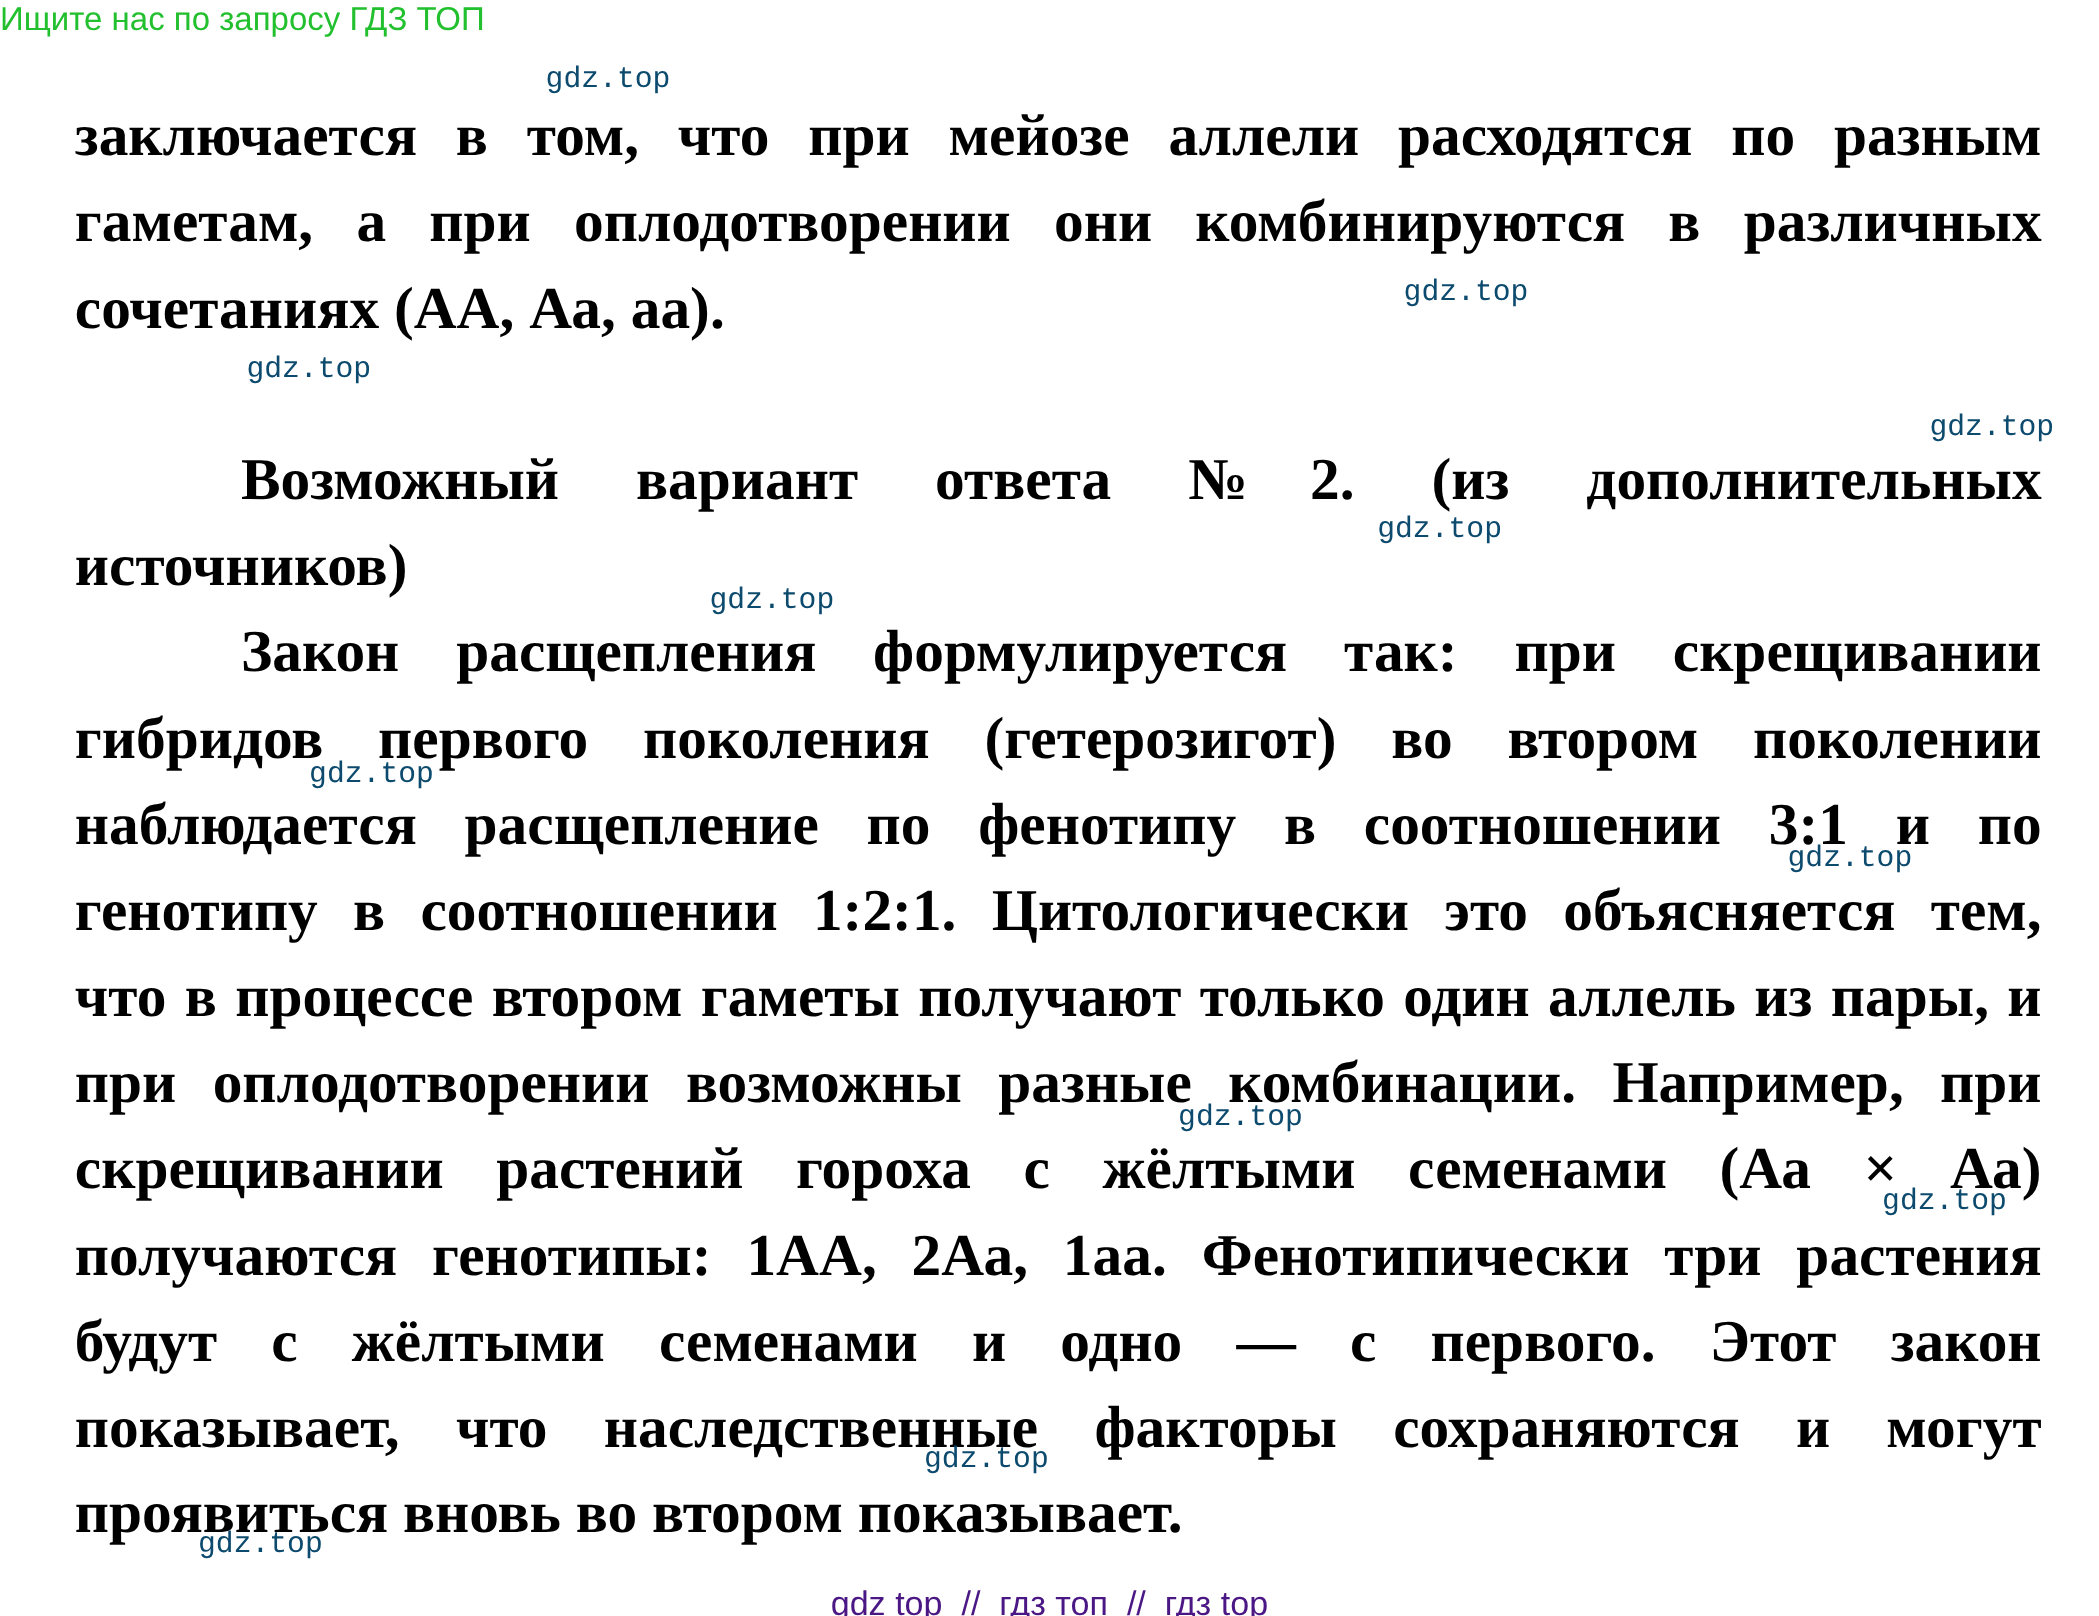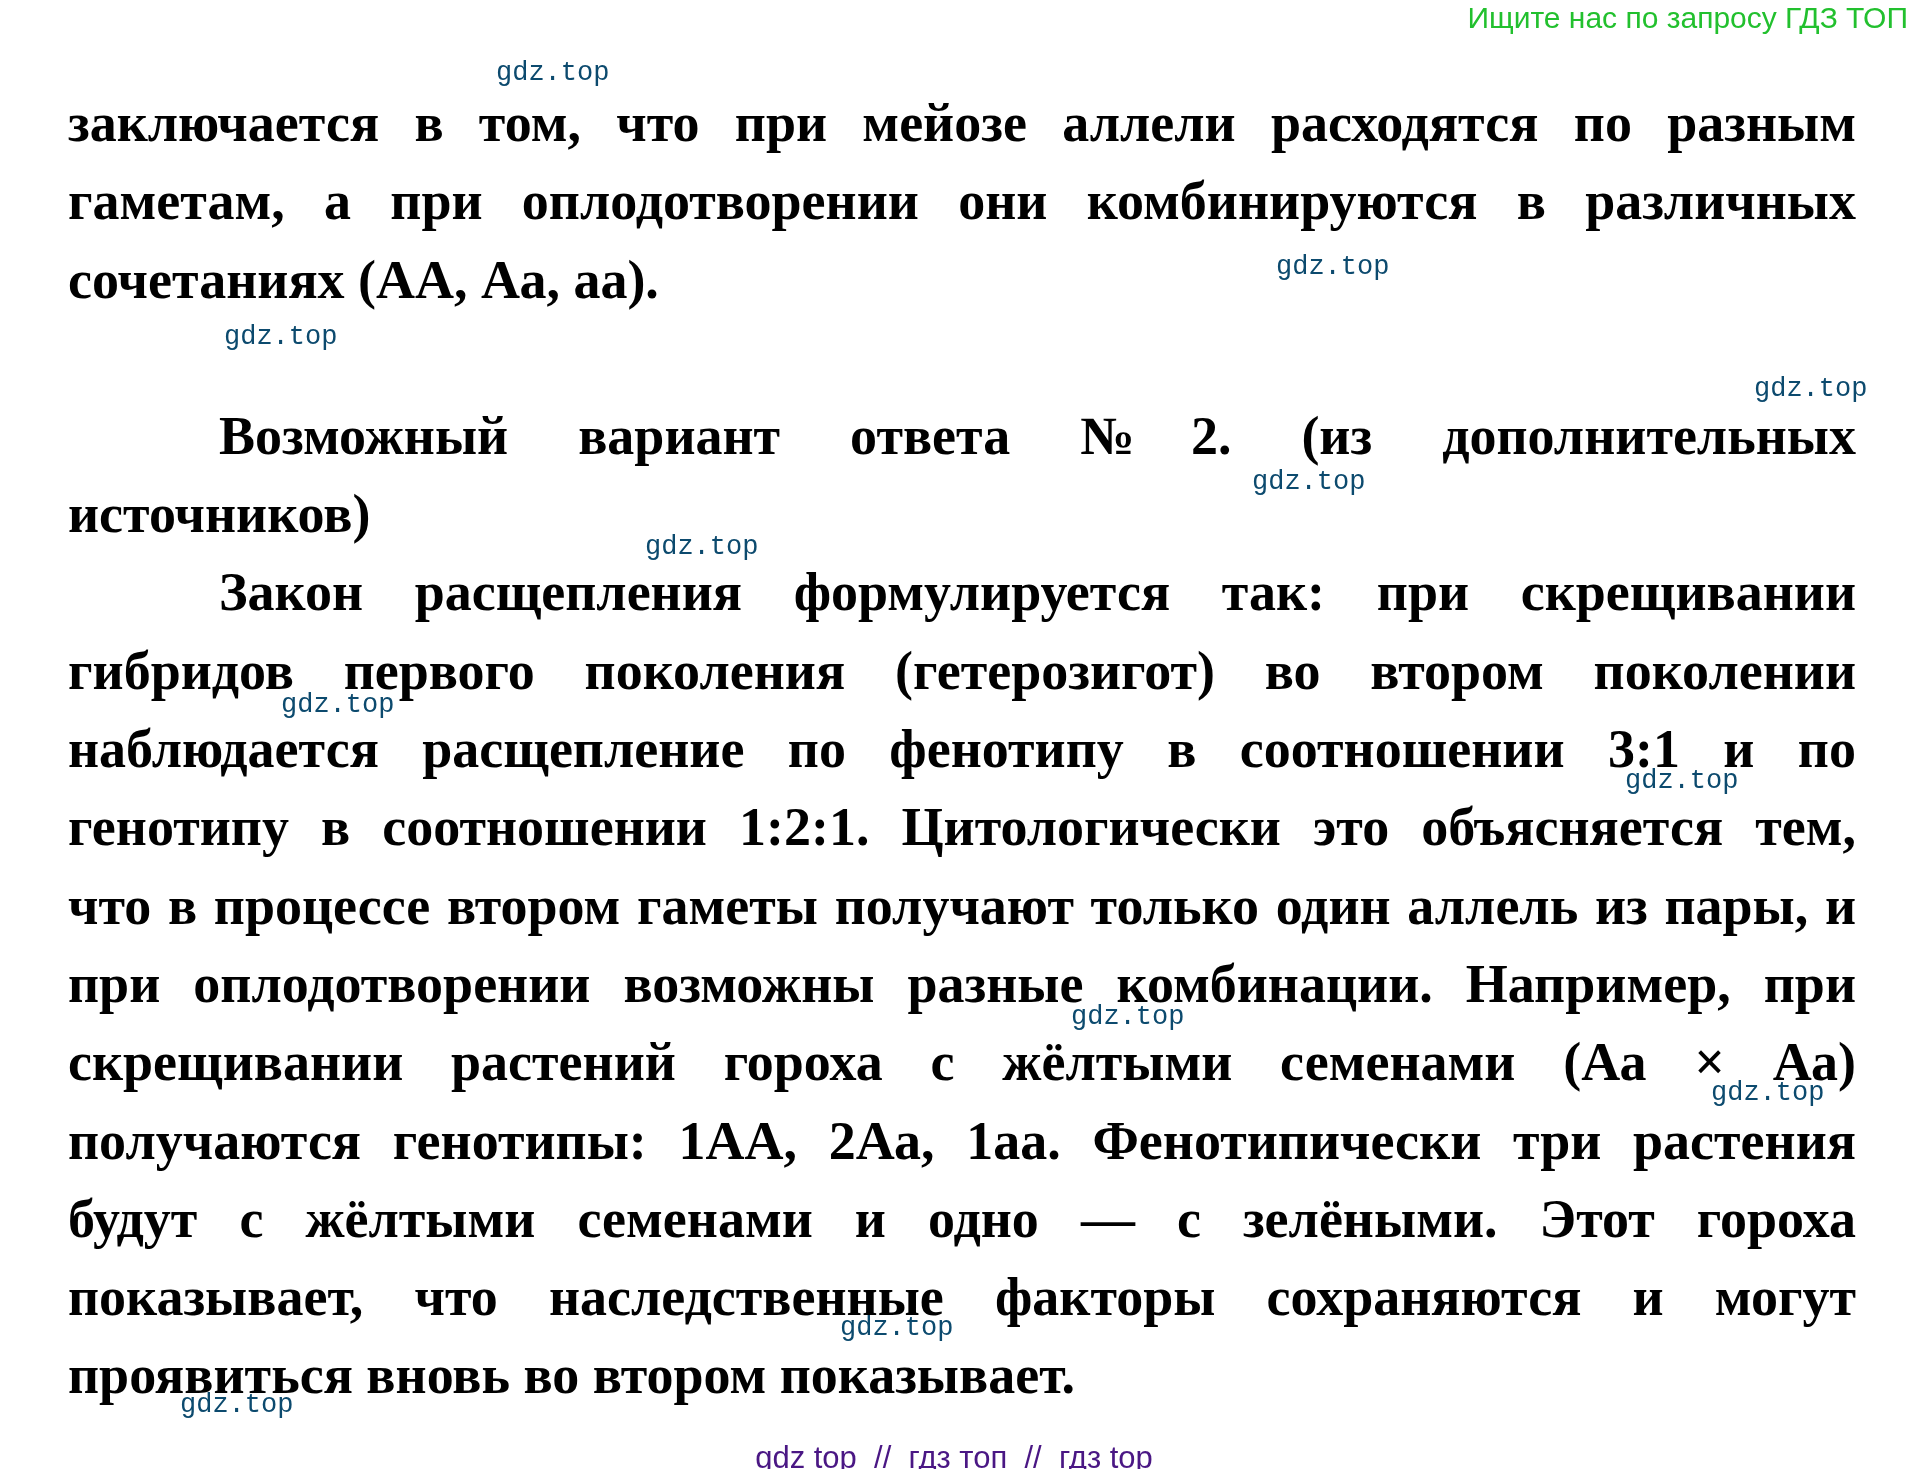--- a/index.html
+++ b/index.html
@@ -1,19 +1,19 @@
 <!DOCTYPE html>
 <html><head>
 <meta charset="utf-8">
 <style>
   html, body { margin: 0; padding: 0; background: #ffffff; }
   body { width: 1908px; height: 1469px; position: relative; overflow: hidden; }
   .top-banner {
     position: absolute; left: 0; top: 0; width: 1908px; height: 40px;
-    text-align: right; color: #22c02e;
+    text-align: left; color: #22c02e;
     font-family: "Liberation Sans", "DejaVu Sans", sans-serif;
     font-size: 30px; line-height: 36px;
   }
   .page {
     position: absolute; left: 68px; top: 84px; width: 1788px;
     font-family: "Liberation Serif", "DejaVu Serif", serif;
     font-size: 54px; line-height: 78.3px; color: #000;
   }
   .para { margin: 0; text-align: justify; text-align-last: left; }
   .heading { font-weight: bold; margin-top: 78px; }
@@ -50,21 +50,21 @@
 
   <div class="para">
     <span class="line first-indent">Закон расщепления формулируется так: при скрещивании</span>
     <span class="line">гибридов первого поколения (гетерозигот) во втором поколении</span>
     <span class="line">наблюдается расщепление по фенотипу в соотношении 3:1 и по</span>
     <span class="line">генотипу в соотношении 1:2:1. Цитологически это объясняется тем,</span>
     <span class="line">что в процессе втором гаметы получают только один аллель из пары, и</span>
     <span class="line">при оплодотворении возможны разные комбинации. Например, при</span>
     <span class="line">скрещивании растений гороха с жёлтыми семенами (Аа × Аа)</span>
     <span class="line">получаются генотипы: 1АА, 2Аа, 1аа. Фенотипически три растения</span>
-    <span class="line">будут с жёлтыми семенами и одно — с зелёными. Этот гороха</span>
+    <span class="line">будут с жёлтыми семенами и одно — с первого. Этот закон</span>
     <span class="line">показывает, что наследственные факторы сохраняются и могут</span>
     <span class="line last">проявиться вновь во втором показывает.</span>
   </div>
 </div>
 
 <div class="wm" style="left:496px; top:58px;">gdz.top</div>
 <div class="wm" style="left:1276px; top:252px;">gdz.top</div>
 <div class="wm" style="left:224px; top:322px;">gdz.top</div>
 <div class="wm" style="left:1754px; top:374px;">gdz.top</div>
 <div class="wm" style="left:1252px; top:467px;">gdz.top</div>

